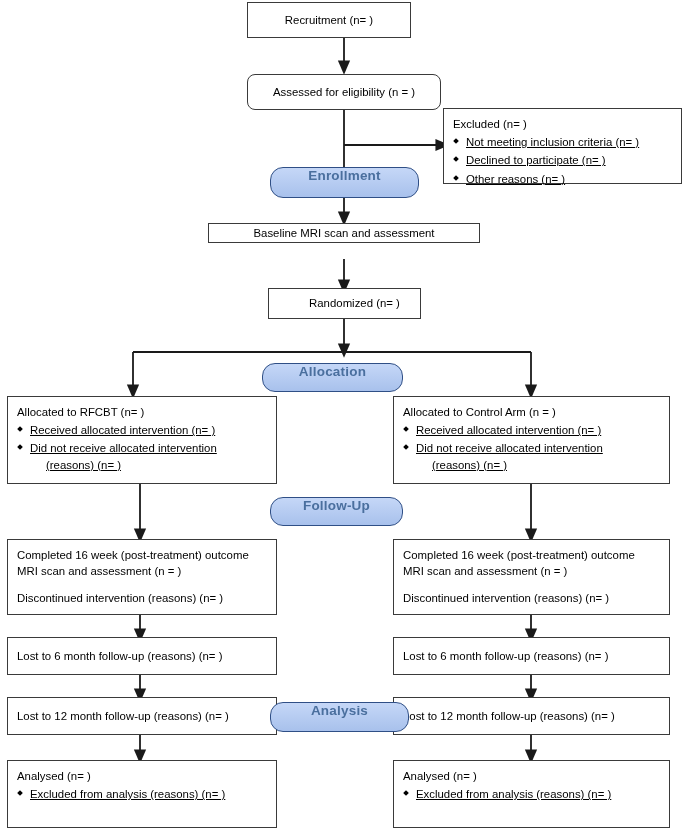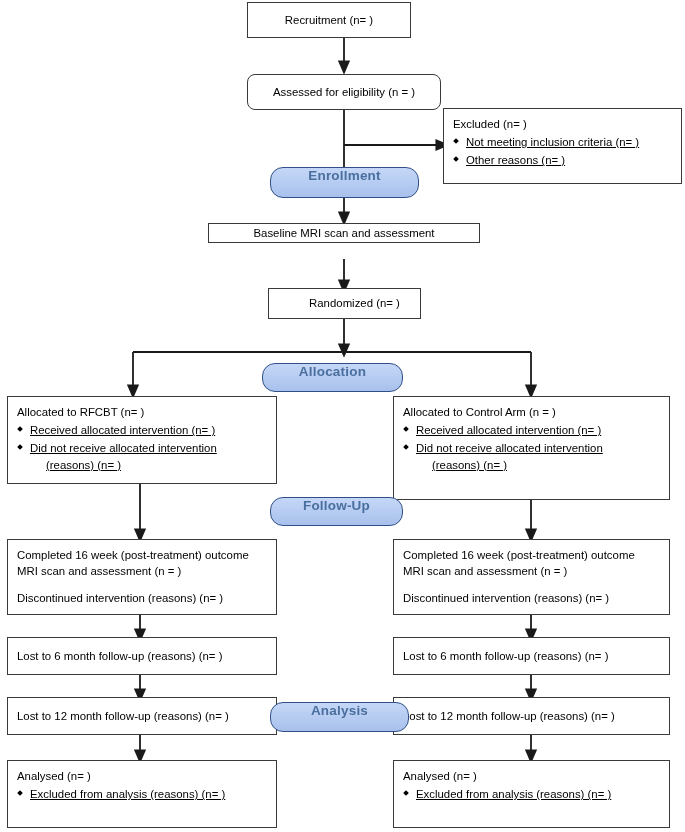--- a/index.html
+++ b/index.html
@@ -90,20 +90,21 @@
   </div>
 
   <div class="box center" style="left:247px;top:74px;width:194px;height:36px;border-radius:8px;">
     <span>Assessed for eligibility (n = )</span>
   </div>
 
   <div class="box pad" style="left:443px;top:108px;width:239px;height:76px;">
     <span class="ttl">Excluded  (n=  )</span>
     <ul class="bl">
       <li><i class="dia"></i><span>Not meeting inclusion criteria (n=  )</span></li>
+      <li><i class="dia"></i><span>Declined to participate (n=  )</span></li>
       <li><i class="dia"></i><span>Other reasons (n=  )</span></li>
     </ul>
   </div>
 
   <div class="badge" style="left:270px;top:167px;width:149px;height:31px;">
     <span>Enrollment</span>
   </div>
 
   <div class="box center" style="left:208px;top:223px;width:272px;height:20px;">
     <span>Baseline MRI scan and assessment</span>
@@ -120,21 +121,21 @@
   <div class="box pad" style="left:7px;top:396px;width:270px;height:88px;">
     <span class="ttl">Allocated to RFCBT (n=  )</span>
     <ul class="bl">
       <li><i class="dia"></i><span>Received allocated intervention (n=  )</span></li>
       <li><i class="dia"></i><span>Did not receive allocated intervention</span>
         <span class="sub">(reasons) (n=  )</span>
       </li>
     </ul>
   </div>
 
-  <div class="box pad" style="left:393px;top:396px;width:277px;height:104px;">
+  <div class="box pad" style="left:393px;top:396px;width:277px;height:88px;">
     <span class="ttl">Allocated to Control Arm (n = )</span>
     <ul class="bl">
       <li><i class="dia"></i><span>Received allocated intervention (n=  )</span></li>
       <li><i class="dia"></i><span>Did not receive allocated intervention</span>
         <span class="sub">(reasons) (n=  )</span>
       </li>
     </ul>
   </div>
 
   <div class="badge" style="left:270px;top:497px;width:133px;height:29px;">

